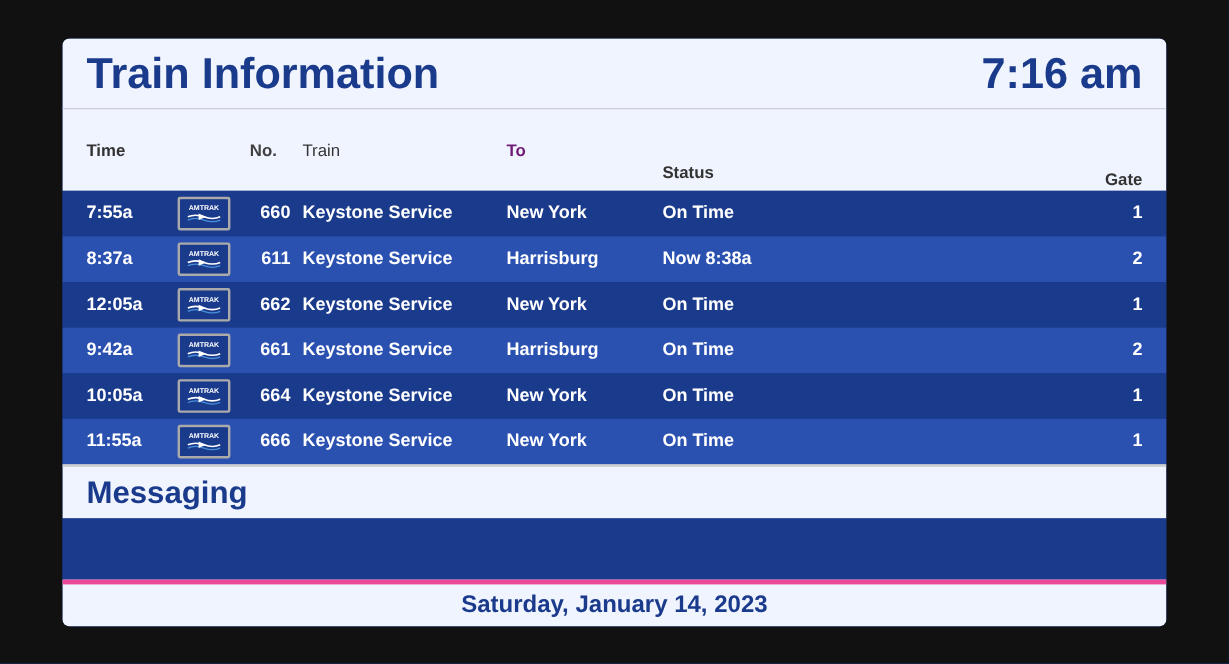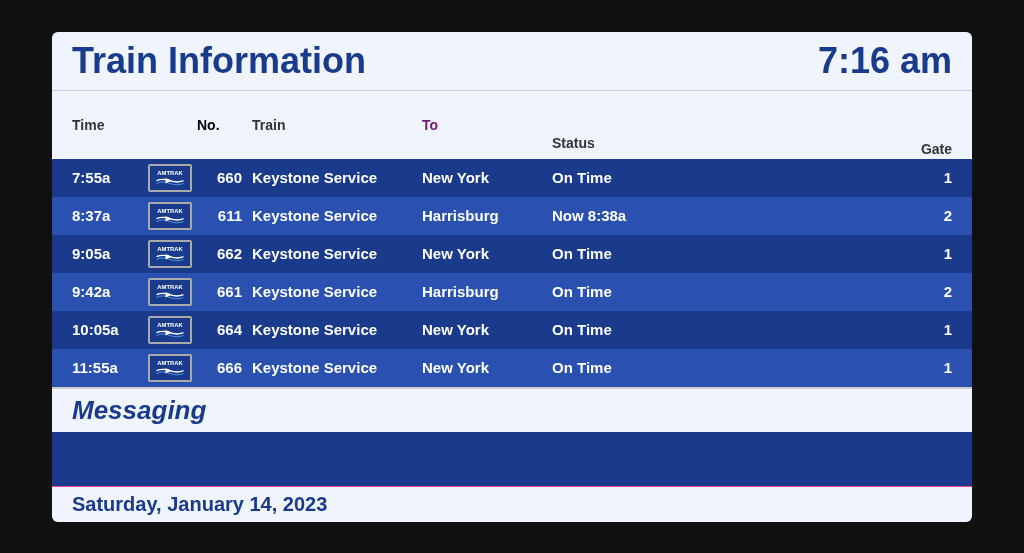--- a/index.html
+++ b/index.html
@@ -48,22 +48,22 @@
       background: #f0f4ff;
       display: flex;
       align-items: center;
       padding: 2px 20px;
       border-top: 1px solid #ccd;
       gap: 0;
     }
 
     .col-time { width: 70px; color: #333; font-size: 14px; font-weight: 600; }
     .col-logo { width: 55px; }
-    .col-no   { width: 55px; color: #000000; font-size: 14px; font-weight: 600; text-align: left; padding-right: 10px; }
-    .col-train { width: 170px; color: #333; font-size: 14px; font-weight: 700; }
+    .col-no   { width: 55px; color: #404040; font-size: 14px; font-weight: 600; text-align: center; padding-right: 10px; }
+    .col-train { width: 170px; color: #333; font-size: 14px; font-weight: 400; }
     .col-to   { width: 130px; color: #701a75; font-size: 14px; font-weight: 600; }
     .col-status { flex: 1; color: #333; font-size: 14px; font-weight: 600; margin-top: 36px; }
     .col-gate  { width: 60px; color: #333; font-size: 14px; font-weight: 600; text-align: right; margin-top: 48px; }
 
     .trains-section {
       display: flex;
       flex-direction: column;
     }
 
     .train-row {
@@ -106,33 +106,32 @@
     .messaging-header {
       background: #f0f4ff;
       padding: 6px 20px;
       border-top: 2px solid #ccc;
     }
 
     .messaging-title {
       font-size: 26px;
       font-weight: 900;
       color: #1a3a8c;
-      font-style: italic;
     }
 
     .messaging-body {
       background: #1a3a8c;
       flex: 1;
     }
 
     .footer {
       background: #f0f4ff;
       padding: 6px 20px;
-      text-align: left;
-      border-top: 1px solid #ec4899;
+      text-align: center;
+      border-top: 4px solid #ec4899;
     }
 
     .footer-date {
       font-size: 20px;
       font-weight: 700;
       color: #1a3a8c;
     }
   </style>
 </head>
 <body>
@@ -191,21 +190,21 @@
           </svg>
         </div>
       </div>
       <div class="row-no">611</div>
       <div class="row-train">Keystone Service</div>
       <div class="row-to">Harrisburg</div>
       <div class="row-status">Now 8:38a</div>
       <div class="row-gate">2</div>
     </div>
       <div class="train-row even">
-      <div class="row-time">9:05a</div>
+      <div class="row-time">12:05a</div>
       <div class="row-logo">
         <div class="amtrak-logo">
           <svg viewBox="0 0 40 26" xmlns="http://www.w3.org/2000/svg" width="40" height="26">
             <rect width="40" height="26" fill="#1a3a8c"></rect>
             <text x="20" y="10" text-anchor="middle" fill="white" font-size="6.5" font-weight="bold" font-family="Arial,sans-serif">AMTRAK</text>
 
             <path d="M5 16 Q12 13 20 16 Q28 19 35 16" stroke="white" stroke-width="1.5" fill="none"></path>
             <path d="M5 19 Q12 16 20 19 Q28 22 35 19" stroke="#4a90d9" stroke-width="1.2" fill="none"></path>
 
             <polygon points="15,13 22,16 15,19" fill="white"></polygon>

